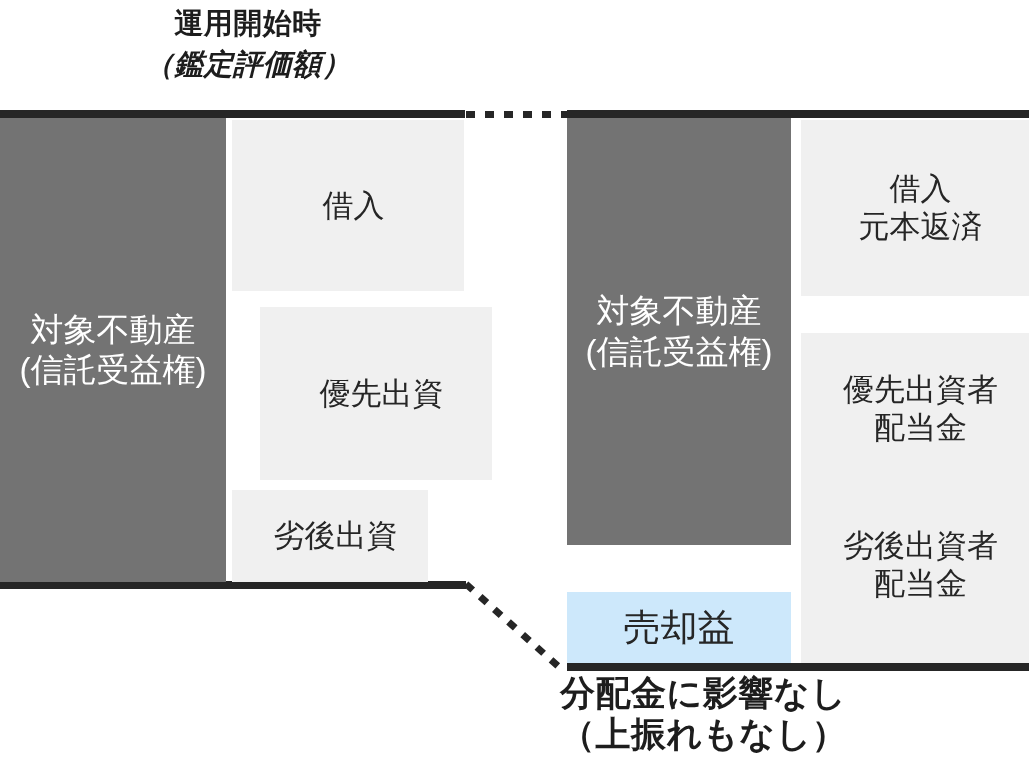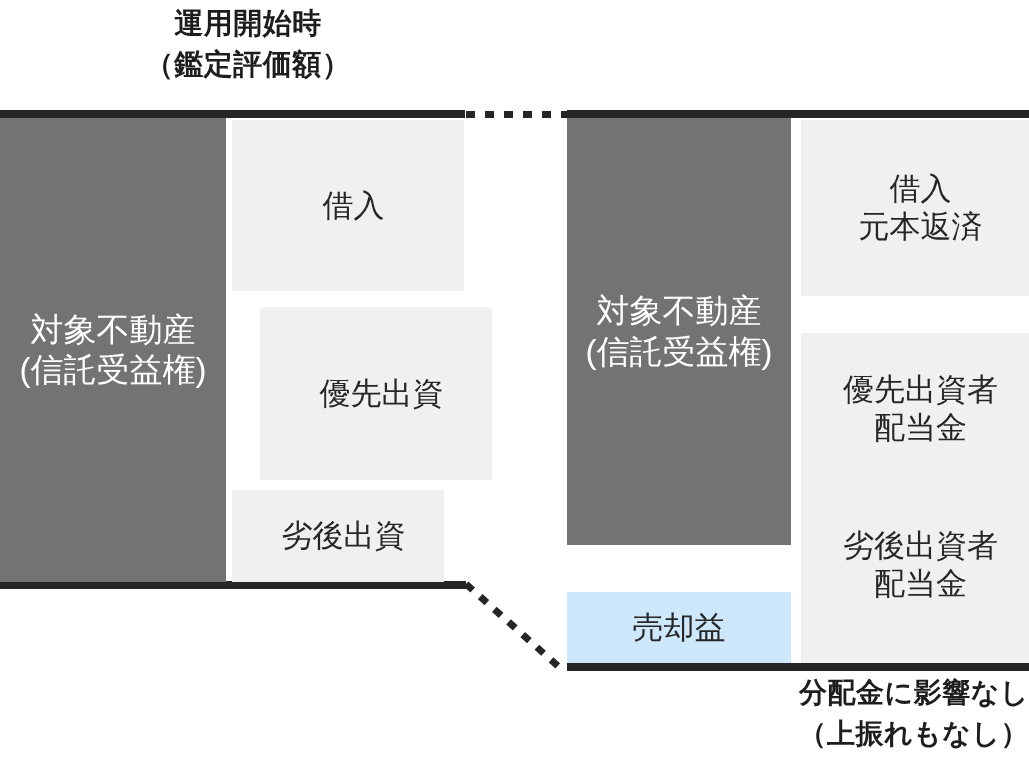--- a/index.html
+++ b/index.html
@@ -28,21 +28,21 @@
   .heading {
     position: absolute;
     text-align: center;
     font-weight: bold;
     font-size: 29px;
     line-height: 41px;
     color: #1d1d1d;
     letter-spacing: 0.5px;
   }
   .heading .ln { display: block; }
-  .heading .ln2 { font-weight: bold; }
+  .heading .ln2 { font-weight: bold; font-style: italic; }
 
   #heading-left  { left: 13px;   top: 3px;  width: 470px; }
   #heading-right { left: 560px; top: 3px;  width: 469px; }
 
   
   .rule {
     position: absolute;
     background: #262626;
     height: 8px;
   }
@@ -75,29 +75,29 @@
   .block-gray {
     background: #f0f0f0;
     color: #262626;
     font-size: 31px;
     font-weight: 400;
     padding-left: 11px;
   }
   .block-gain {
     background: #cde8fb;
     color: #262626;
-    font-size: 31px;
+    font-size: 37px;
     font-weight: 400;
   }
 
   
   #blk-asset-start   { left: 0px;   top: 118px; width: 226px; height: 464px; }
   #blk-loan          { left: 232px; top: 120px; width: 232px; height: 171px; }
   #blk-senior        { left: 232px; top: 307px; width: 232px; height: 173px; margin-left: 28px; }
-  #blk-junior        { left: 232px; top: 490px; width: 212px; height: 92px; }
+  #blk-junior        { left: 232px; top: 490px; width: 196px; height: 92px; }
 
   
   #blk-asset-end     { left: 567px; top: 118px; width: 224px; height: 427px; }
   #blk-gain          { left: 567px; top: 592px; width: 224px; height: 71px; }
   #blk-loan-repay    { left: 801px; top: 120px; width: 228px; height: 176px; }
   #blk-senior-div    { left: 801px; top: 305px; width: 228px; height: 152px; margin-top: 28px; }
   #blk-junior-div    { left: 801px; top: 466px; width: 228px; height: 197px; }
 
   
   #dots-top {
@@ -109,23 +109,23 @@
     position: absolute;
     left: 460px; top: 578px;
     width: 112px; height: 96px;
   }
 
   
   #caption-bottom {
     position: absolute;
     left: 560px; top: 672px;
     width: 469px;
-    text-align: right;
+    text-align: left;
     font-weight: bold;
-    font-size: 28px;
+    font-size: 35px;
     line-height: 41px;
     color: #1d1d1d;
     letter-spacing: 0.5px;
   }
   #caption-bottom .ln { display: block; }
 </style>
 </head>
 <body>
 
 <div class="stage">

